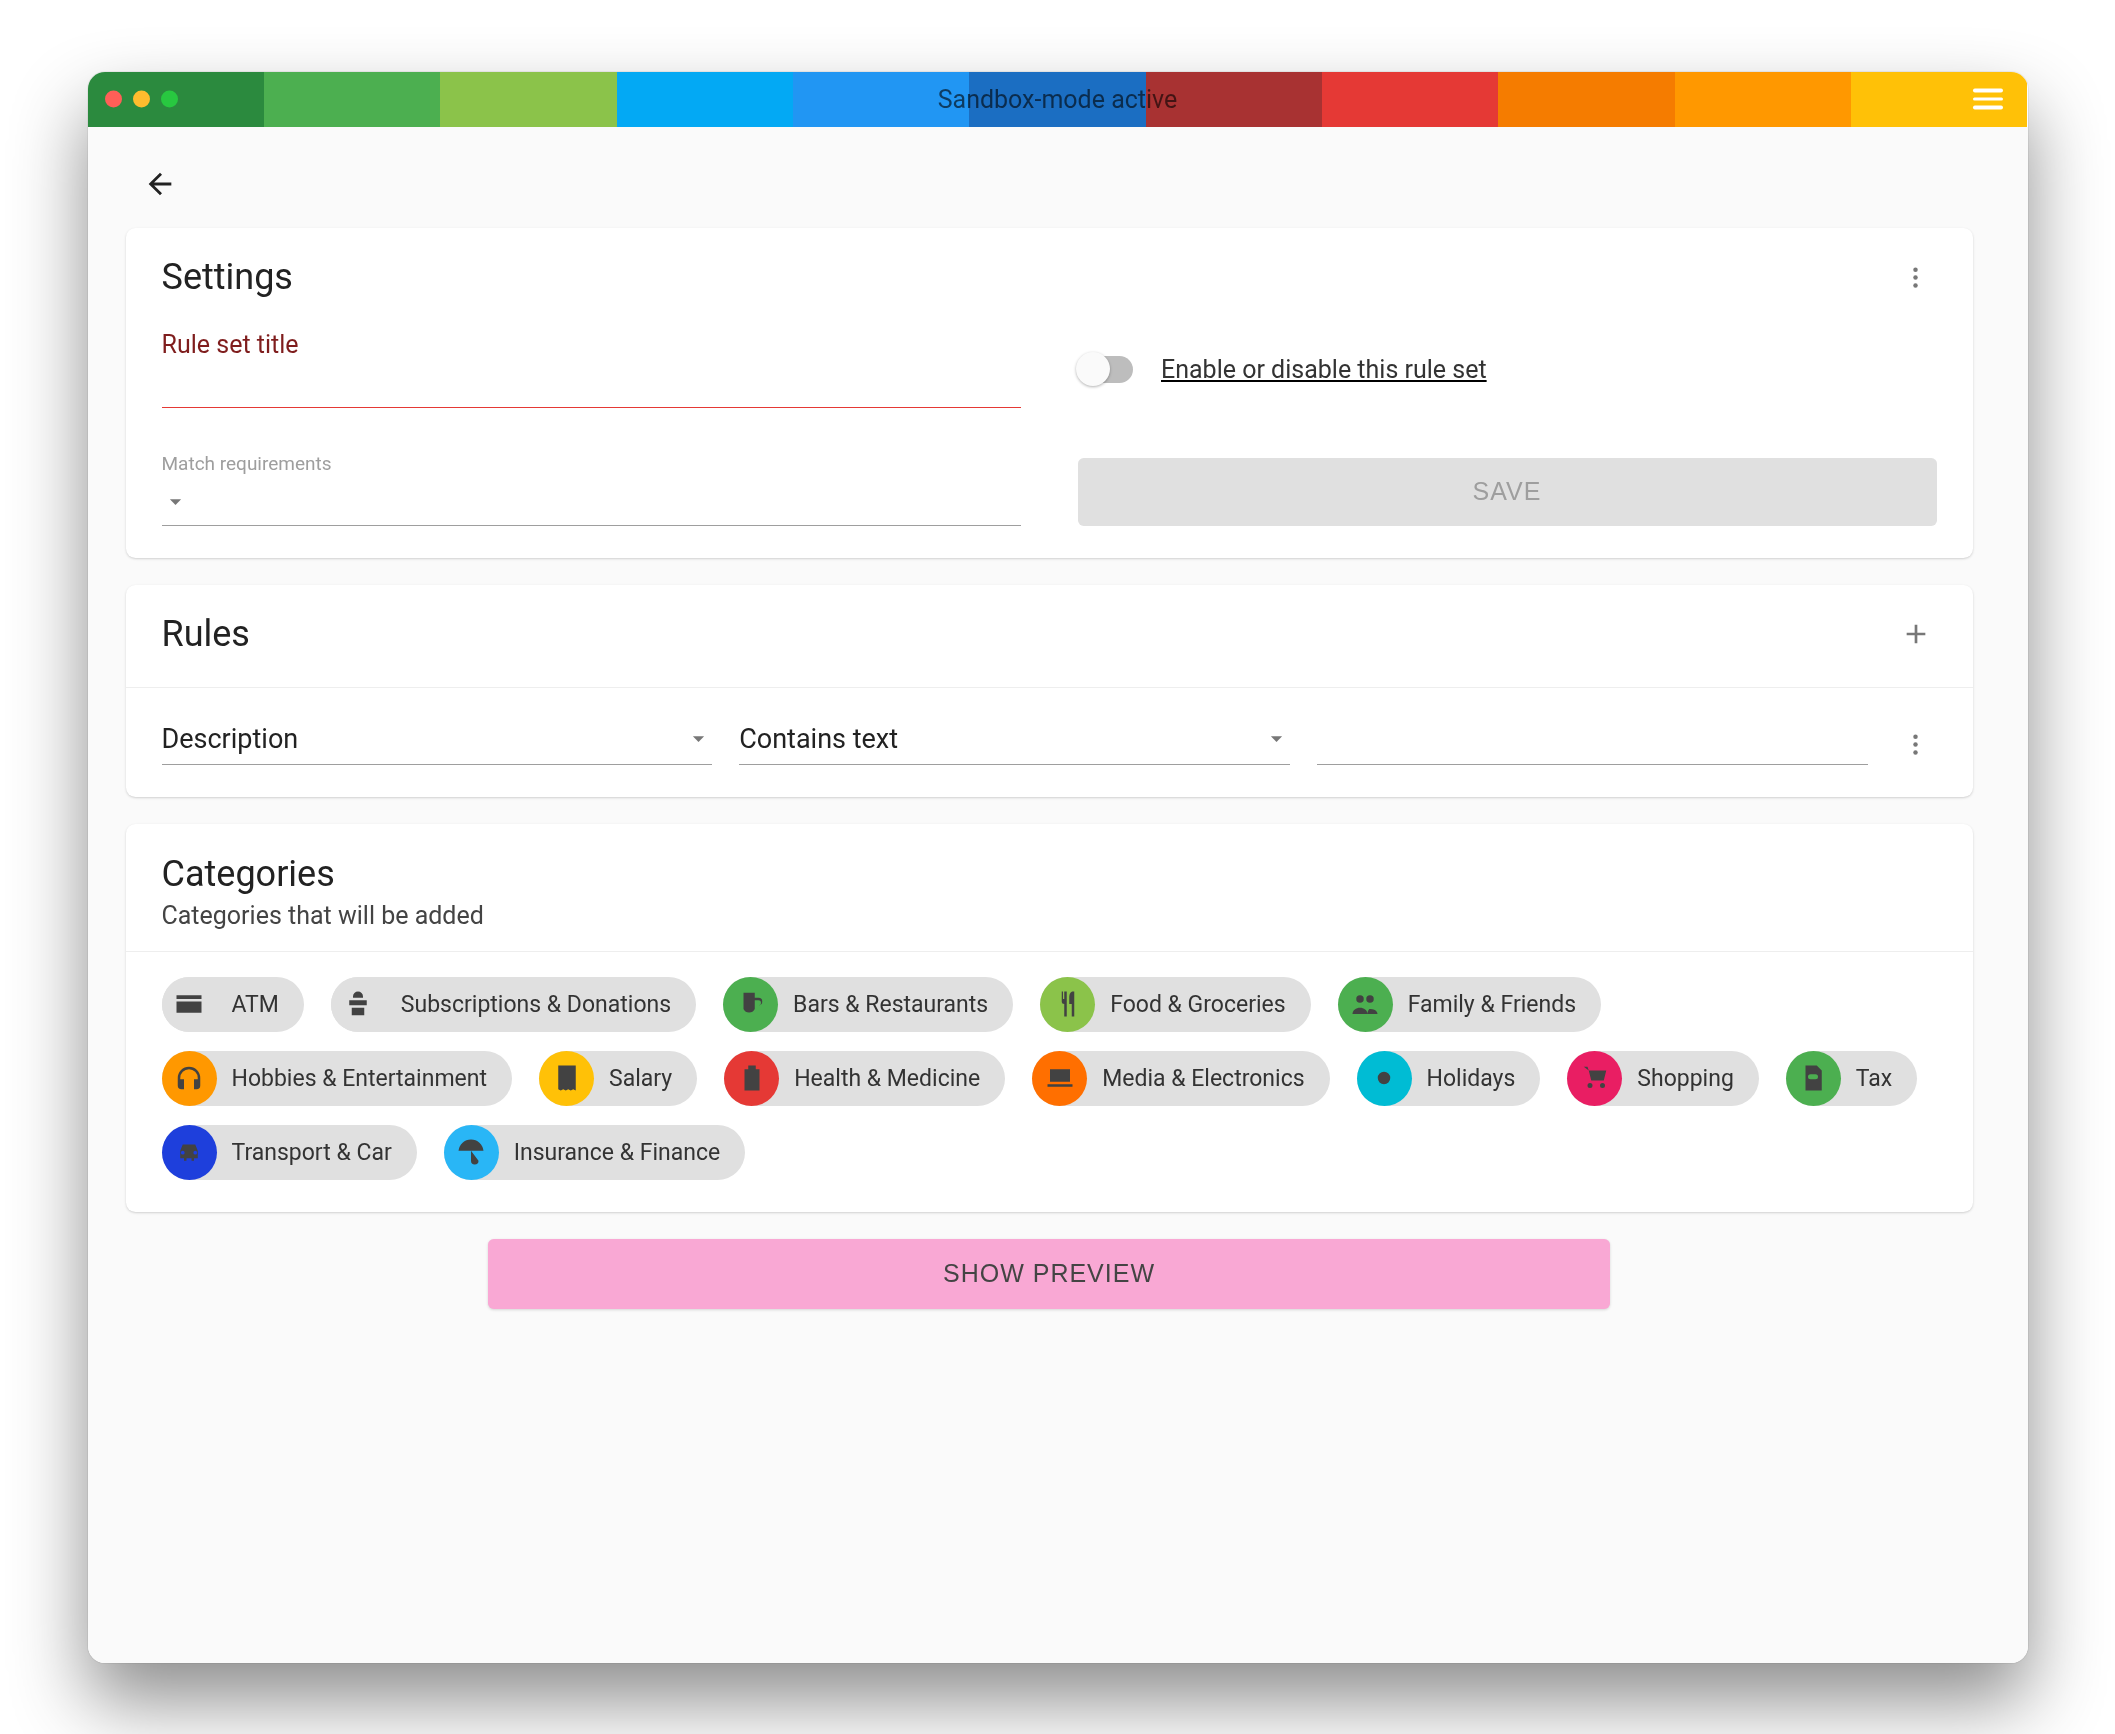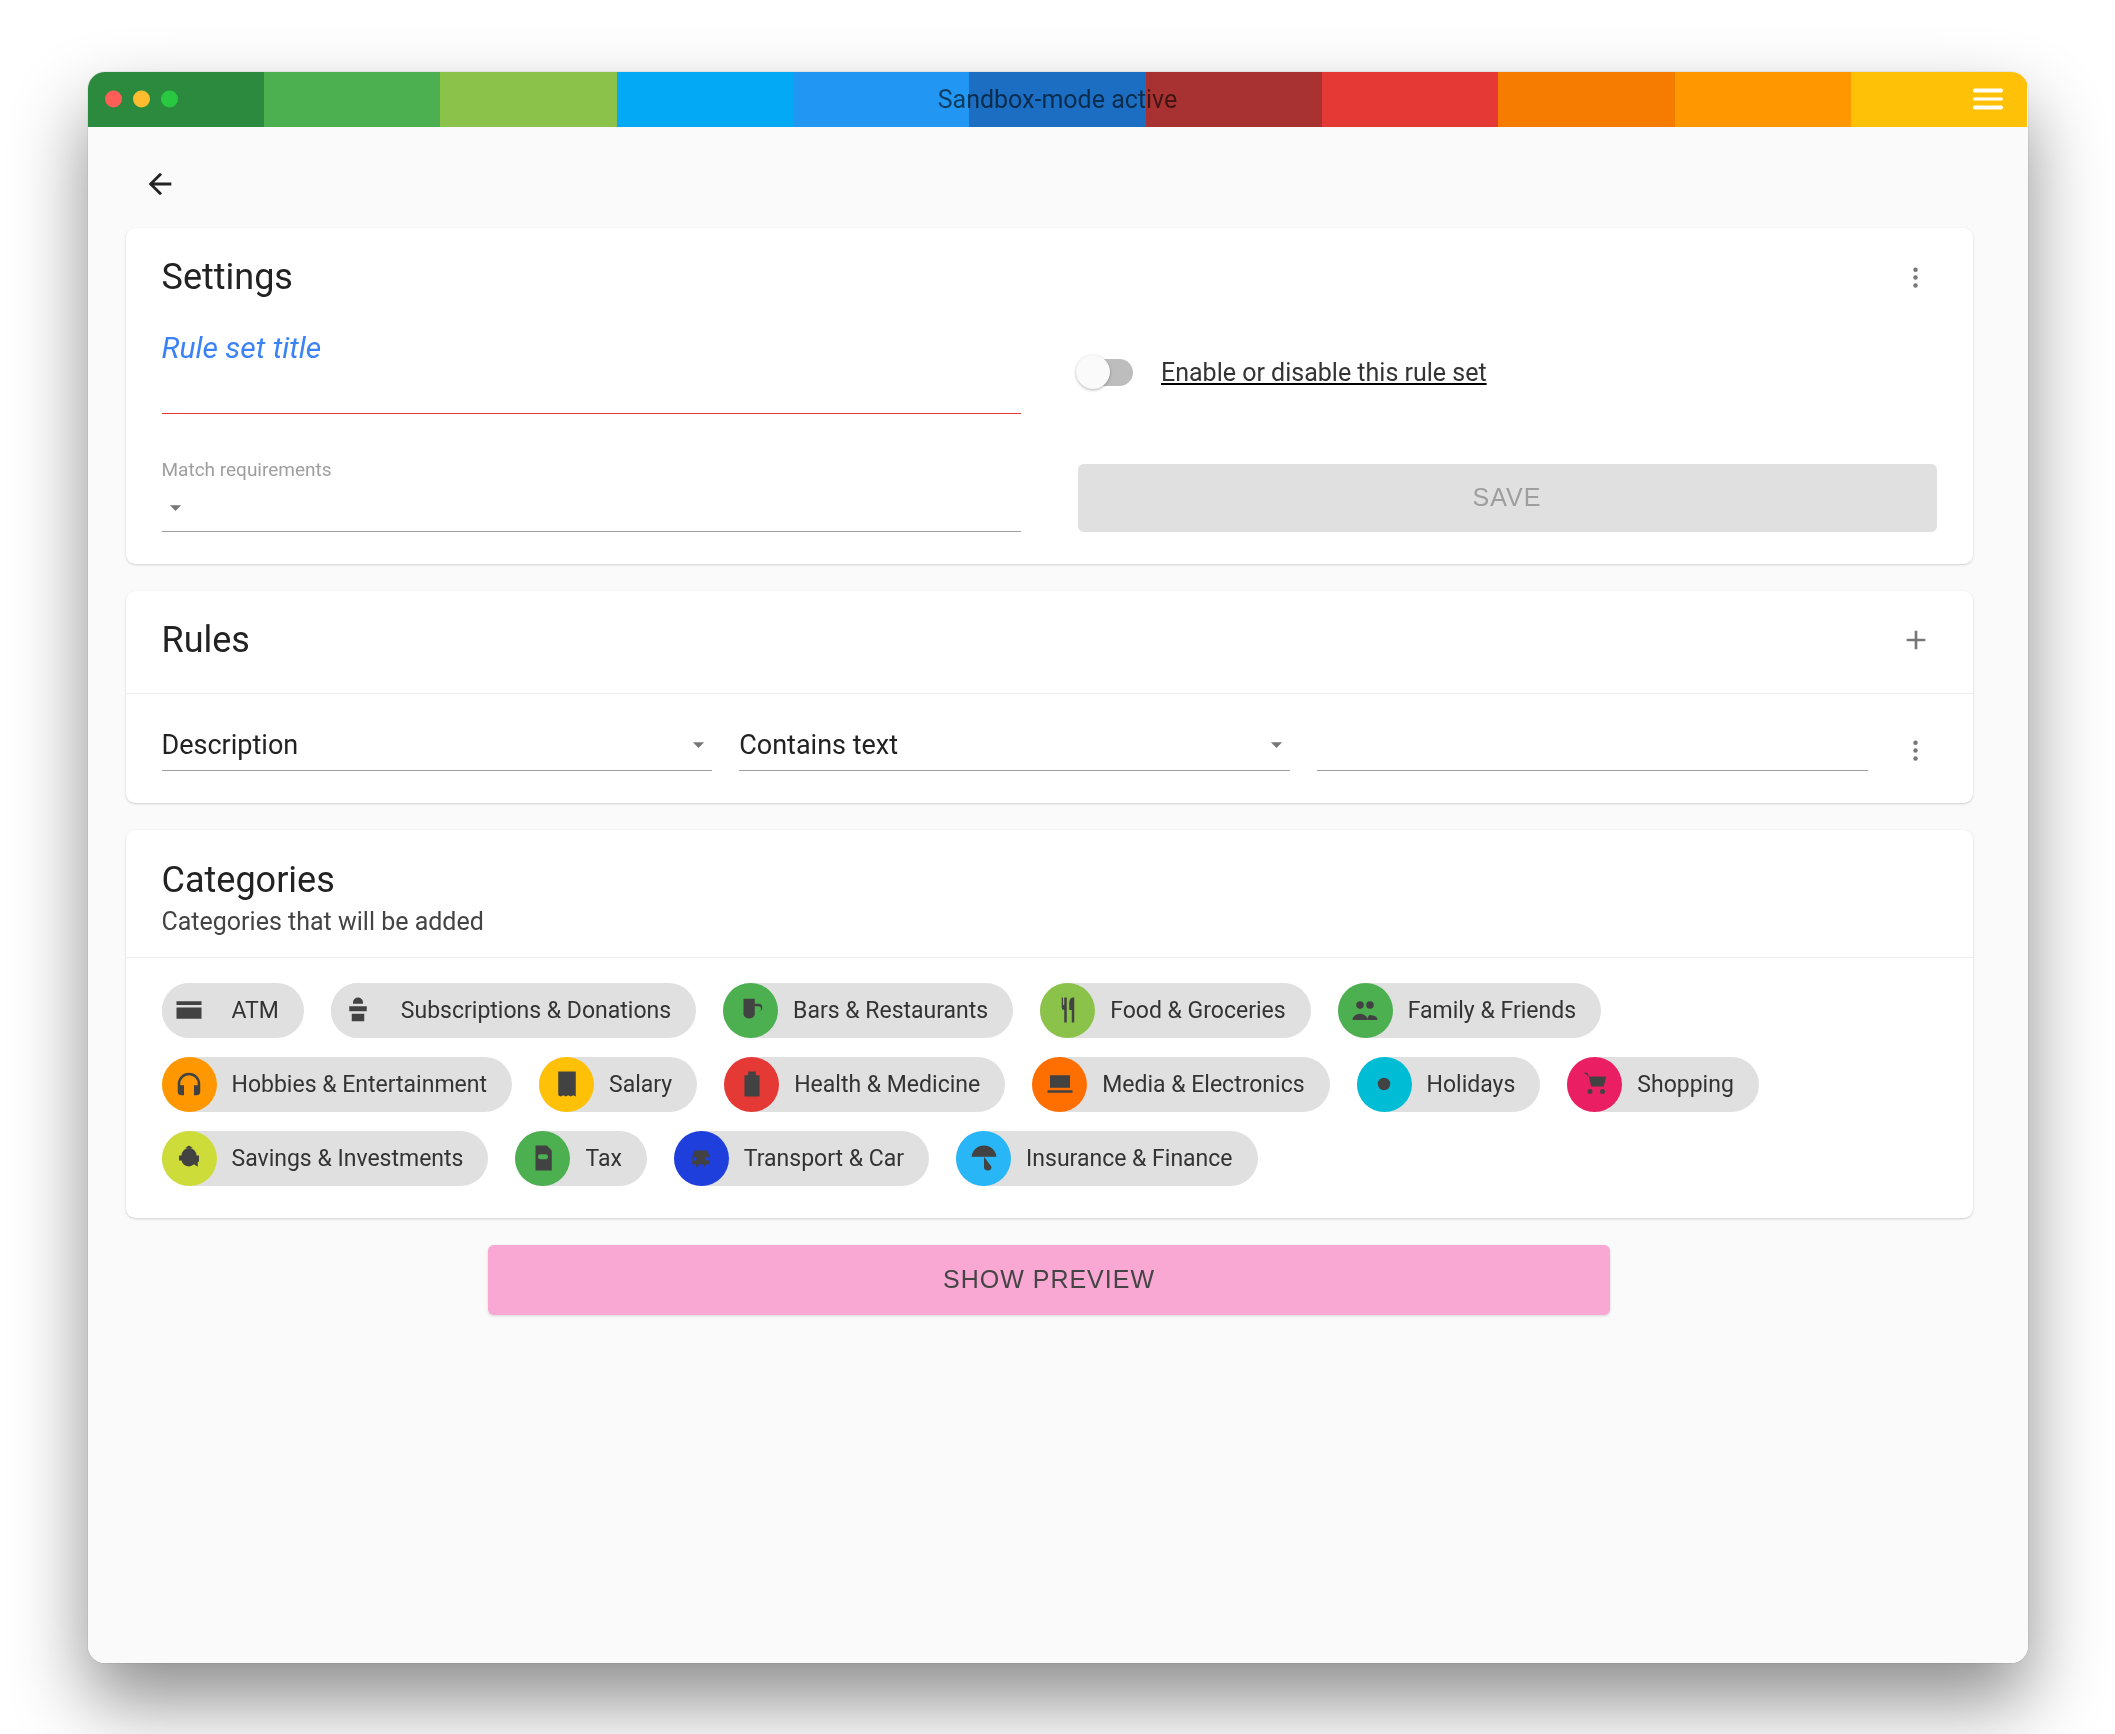--- a/index.html
+++ b/index.html
@@ -84,21 +84,21 @@
   }
 
   .settings-grid {
     display: grid; grid-template-columns: 1fr 1fr; column-gap: 57px; row-gap: 44px;
     align-items: end;
   }
   .field { position: relative; }
   .field-label-sm {
     font-size: 19px; color: #9e9e9e; margin-bottom: 5.7px; display:block;
   }
-  .tf-error-label { color: #3b82f6; font-size: 30px; font-style: italic; }
+  .tf-error-label { color: #7f1d1d; font-size: 25px; }
   .tf-input {
     width: 100%; border: none; border-bottom: 1.9px solid #e53935;
     font-size: 27px; padding: 7.6px 0 9.5px 0; background: transparent; outline: none;
   }
   .select-wrap {
     display: flex; align-items: center; border-bottom: 1px solid #9e9e9e;
     padding: 7.6px 0 9.5px 0;
   }
   .select-val { flex:1; font-size: 27px; color: #222; }
   .caret { color: #777; }
@@ -344,28 +344,20 @@
             </div>
             <div class="chip">
               <div class="chip-icon" style="background:#e91e63">
                 <svg viewBox="0 0 24 24" width="30" height="30">
                   <path fill="#424242" d="M7 6h14l-2 8H9zM7 6L6 3H3m5 17a2 2 0 100-4 2 2 0 000 4zm10 0a2 2 0 100-4 2 2 0 000 4z"></path>
                 </svg>
               </div>
               <span class="chip-label">Shopping</span>
             </div>
             <div class="chip">
-              <div class="chip-icon" style="background:#cddc39">
-                <svg viewBox="0 0 24 24" width="30" height="30">
-                  <path fill="#424242" d="M18 10a6 6 0 00-12 0H4v4h2a6 6 0 0010 3l3 2v-4h1v-5zM9 4l3-2 3 2"></path>
-                </svg>
-              </div>
-              <span class="chip-label">Savings &amp; Investments</span>
-            </div>
-            <div class="chip">
               <div class="chip-icon" style="background:#4caf50">
                 <svg viewBox="0 0 24 24" width="30" height="30">
                   <path fill="#424242" d="M6 2h9l4 4v16H6zm6 6v2m0 6v2m-2-5h4a2 2 0 000-4h-4a2 2 0 000 4z"></path>
                 </svg>
               </div>
               <span class="chip-label">Tax</span>
             </div>
             <div class="chip">
               <div class="chip-icon" style="background:#1e3fdc">
                 <svg viewBox="0 0 24 24" width="30" height="30">

